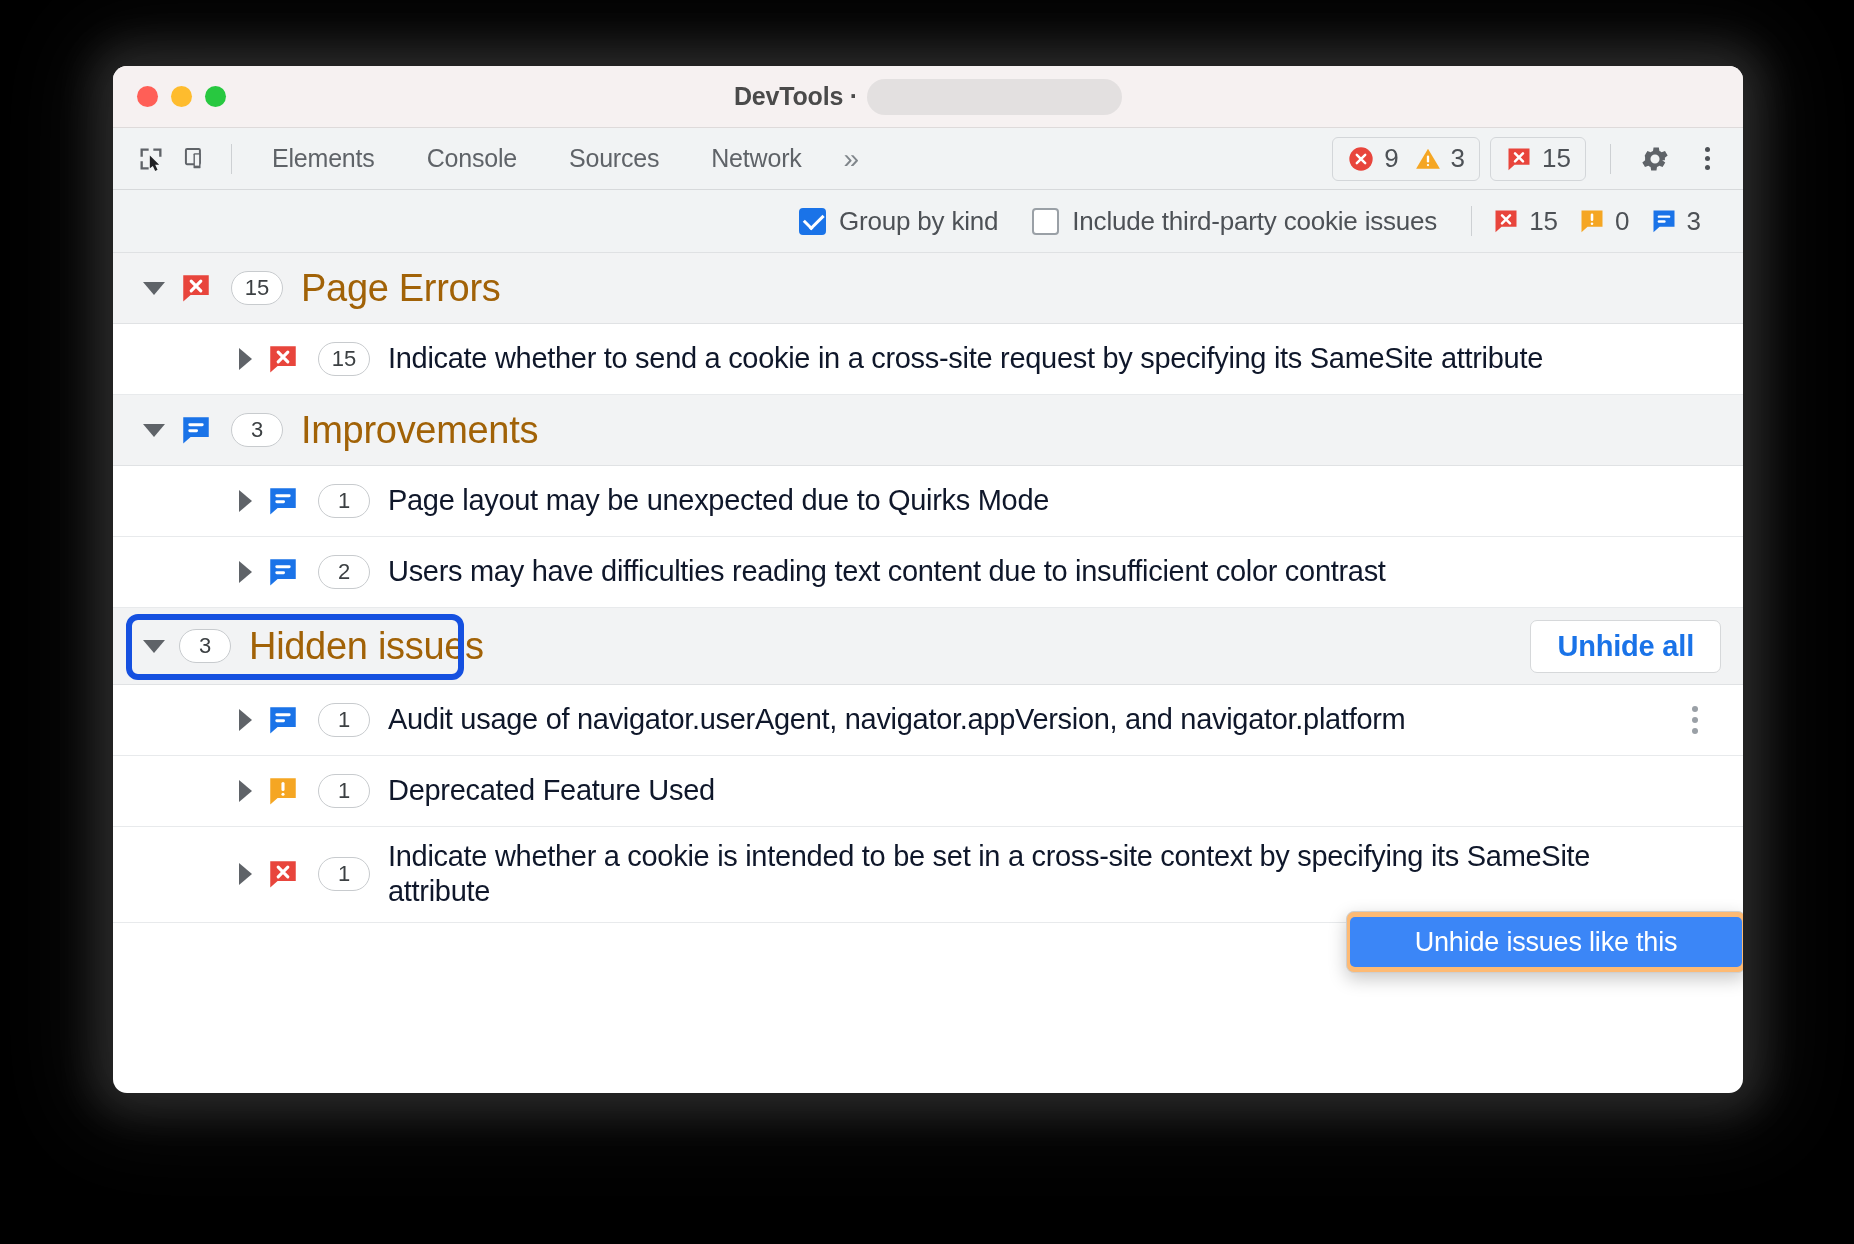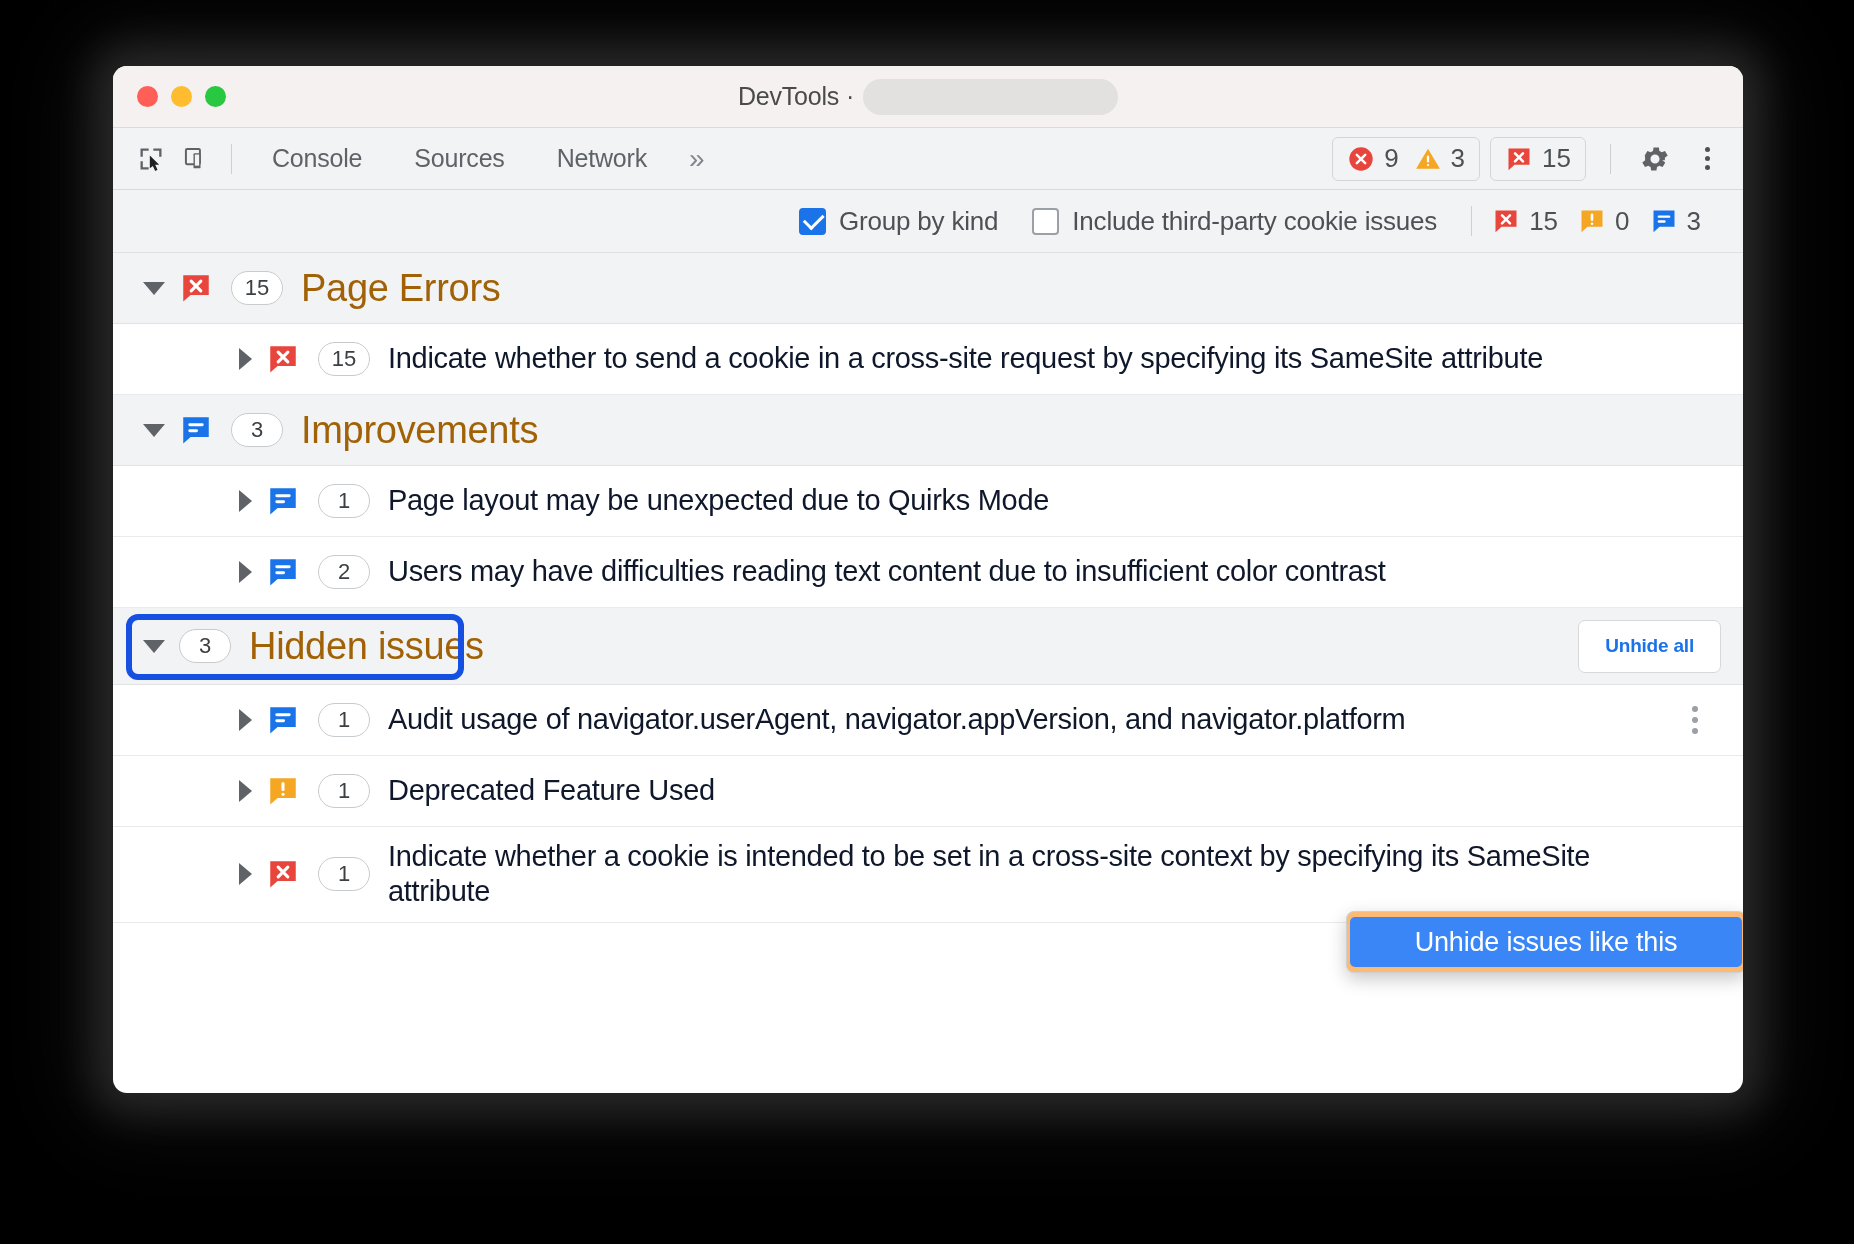--- a/index.html
+++ b/index.html
@@ -59,21 +59,21 @@
     position: absolute;
     left: 0; right: 0;
     display: flex;
     align-items: center;
     justify-content: center;
     gap: 9px;
     pointer-events: none;
   }
   .title-text {
     font-size: 25px;
-    font-weight: normal;
+    font-weight: bold;
     color: #4a4a4a;
     letter-spacing: -0.2px;
   }
   .title-redacted {
     width: 255px;
     height: 36px;
     border-radius: 18px;
     background: #e3e0e0;
   }
 
@@ -308,21 +308,21 @@
   }
   .unhide-all {
     margin-left: auto;
     margin-right: 22px;
     height: 53px;
     padding: 0 26px;
     border: 1px solid #d6d8da;
     border-radius: 7px;
     background: #fff;
     color: #1a73e8;
-    font-size: 19px;
+    font-size: 29px;
     font-weight: bold;
     display: flex;
     align-items: center;
     letter-spacing: -0.2px;
   }
 
   .row-kebab {
     margin-left: auto;
     width: 36px;
     height: 44px;
@@ -397,20 +397,23 @@
             <rect x="2.5" y="3.5" width="12" height="13" rx="1" fill="none" stroke="#5f6368" stroke-width="1.7"></rect>
             <rect x="9" y="7" width="6" height="13" rx="1" fill="#5f6368"></rect>
             <rect x="10.2" y="8.2" width="3.6" height="9.5" fill="#f1f3f4"></rect>
           </svg>
         </div>
       </div>
 
       <div class="vdiv"></div>
 
       <div class="tabs">
+        <div class="tab">
+          <span>Elements</span>
+        </div>
         <div class="tab">
           <span>Console</span>
         </div>
         <div class="tab">
           <span>Sources</span>
         </div>
         <div class="tab">
           <span>Network</span>
         </div>
       </div>

